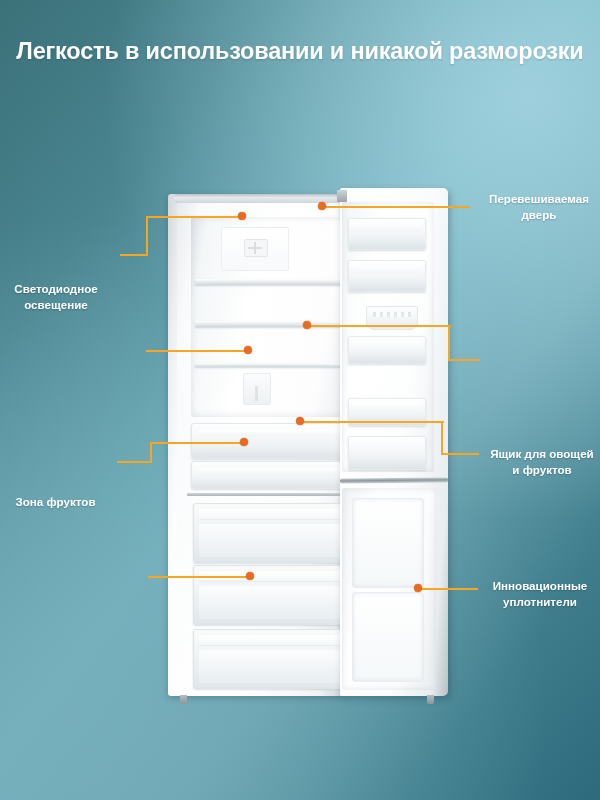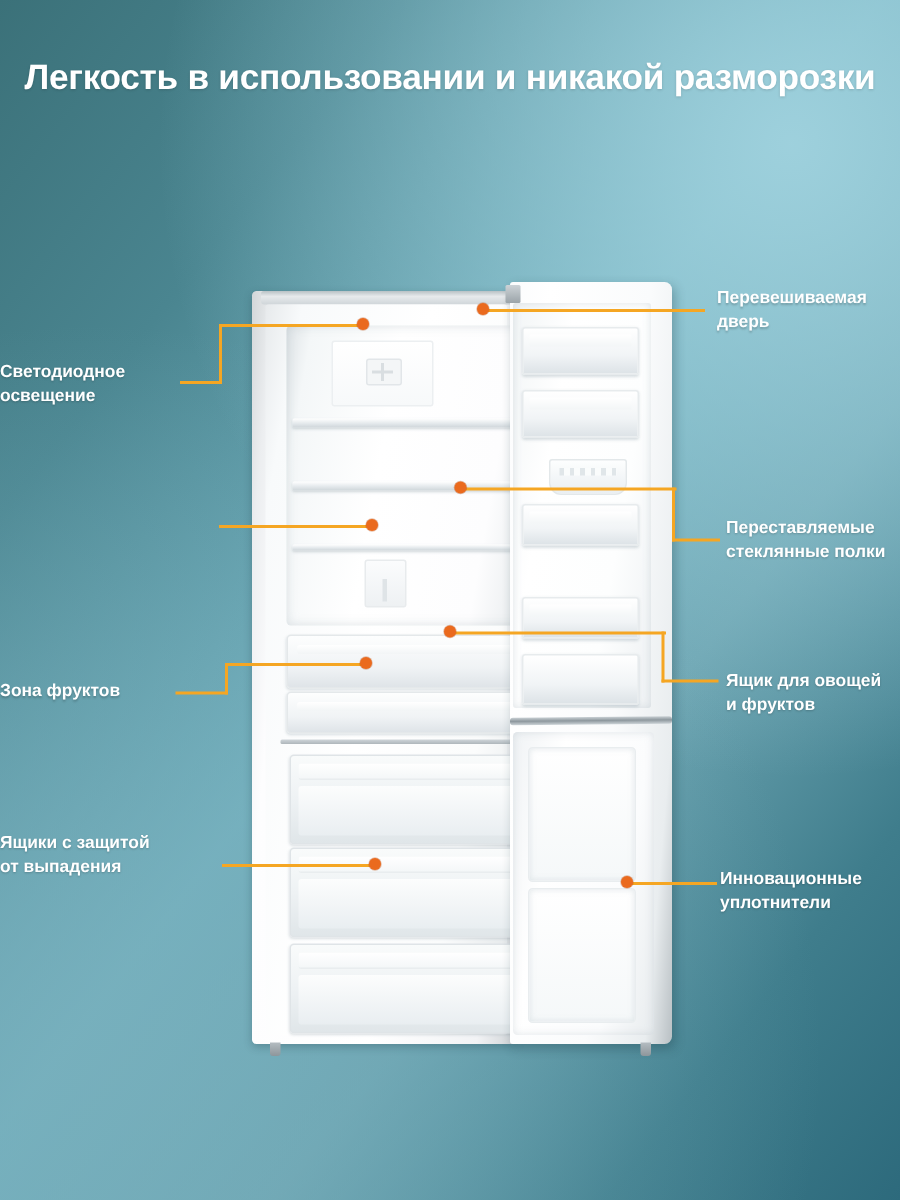--- a/index.html
+++ b/index.html
@@ -19,22 +19,22 @@
   #title{
     position:absolute;left:0;top:38px;width:600px;text-align:center;
     color:#ffffff;font-size:23.5px;font-weight:bold;letter-spacing:-.2px;
     text-shadow:0 1px 2px rgba(0,0,0,.16);
   }
   
   .lbl{
     position:absolute;color:#ffffff;font-size:11.6px;font-weight:bold;
     line-height:15.5px;text-shadow:0 1px 1.5px rgba(0,0,0,.22);white-space:pre-line;
   }
-  .lbl.l{text-align:left;}
-  .lbl.r{text-align:left;}
+  .lbl.l{text-align:center;margin-top:41px;}
+  .lbl.r{text-align:center;}
   
   .conn{position:absolute;}
   .conn i{position:absolute;background:#f5a623;display:block;}
   .conn i.h{height:2.4px;}
   .conn i.v{width:2.4px;}
   .dot{
     position:absolute;width:8px;height:8px;border-radius:50%;
     background:#ea6a1e;box-shadow:0 0 0 .5px rgba(180,70,10,.35);
   }
   
@@ -275,25 +275,21 @@
   <div class="dot" style="left:296px;top:417px"></div>
 
   <div class="conn">
     <i class="h" style="left:420px;top:588px;width:58px"></i>
   </div>
   <div class="dot" style="left:414px;top:584px"></div>
 
   <div class="lbl l" style="left:0;top:240px;width:112px">Светодиодное
 освещение</div>
   <div class="lbl l" style="left:0;top:453px;width:111px">Зона фруктов</div>
-  <div class="lbl l" style="left:0;top:554px;width:140px">Ящики с защитой
-от выпадения</div>
 
   <div class="lbl r" style="left:478px;top:191px;width:122px">Перевешиваемая
 дверь</div>
-  <div class="lbl r" style="left:484px;top:344px;width:116px">Переставляемые
-стеклянные полки</div>
   <div class="lbl r" style="left:480px;top:578px;width:120px">Инновационные
 уплотнители</div>
   <div class="lbl r" style="left:484px;top:446px;width:116px">Ящик для овощей
 и фруктов</div>
 
 </div>
 
 </body></html>

